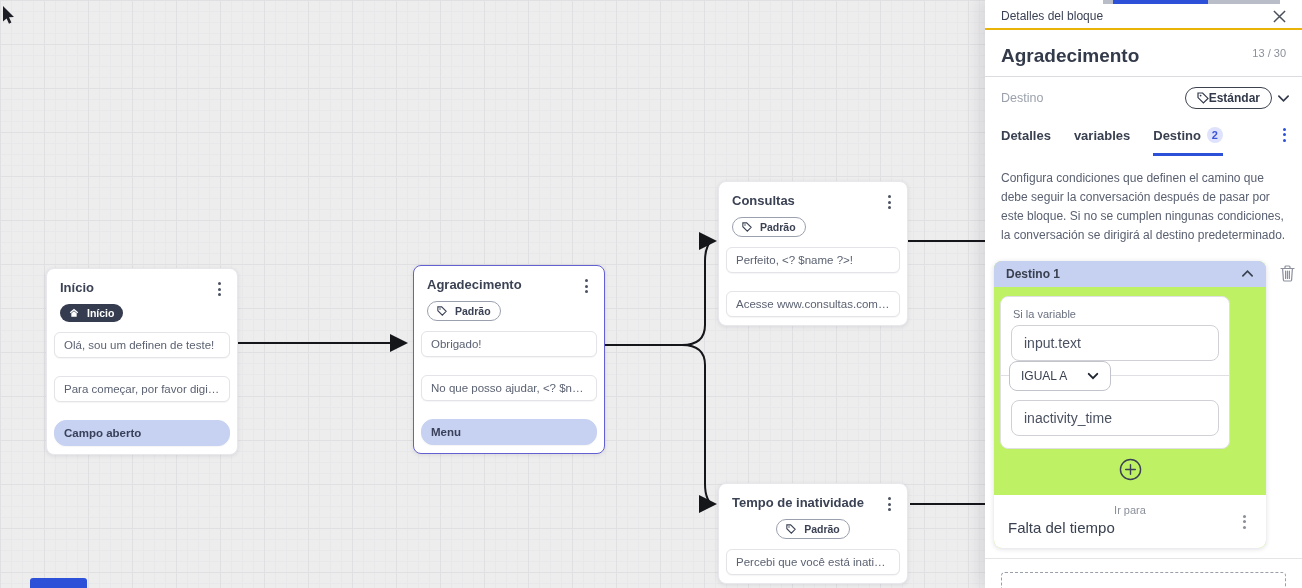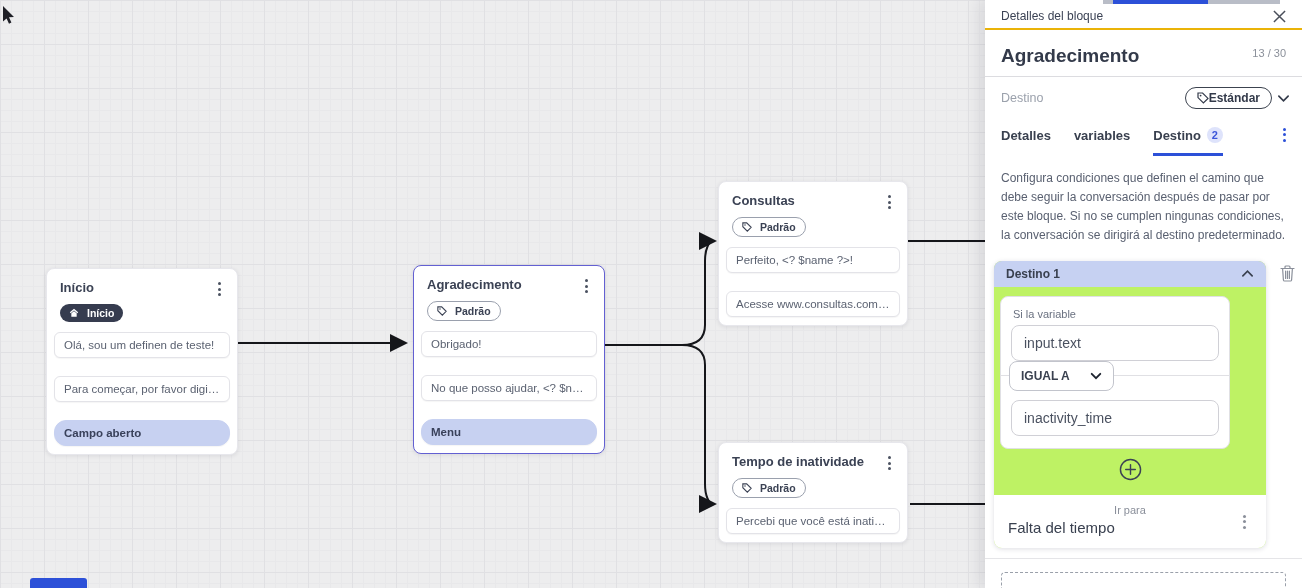--- a/index.html
+++ b/index.html
@@ -87,21 +87,21 @@
   .cond-label { font-size:11px; color:#6a7180; padding:11px 12px 5px 12px; }
   .text-input {
     border:1px solid #d0d0d6; border-radius:8px; background:#fff; height:36px;
     display:flex; align-items:center; padding:0 12px; font-size:14px; color:#4a5160;
     margin:0 10px;
   }
   .cond-divider { border-top:1px solid #e0e0e4; margin-top:14px; position:relative; height:0; }
   .op-chip {
     position:absolute; left:8px; top:-15px; background:#fff; border:1px solid #c2c4cc; border-radius:8px;
     height:30px; display:inline-flex; align-items:center; gap:20px; padding:0 11px;
-    font-size:12px; font-weight:700; color:#39404f; cursor:pointer;
+    font-size:12px; font-weight:400; color:#39404f; cursor:pointer;
   }
   .cond-bottom { padding:24px 0 12px 0; }
   .plus-row { text-align:center; padding:9px 0 10px 0; }
   .plus-btn { cursor:pointer; display:inline-flex; }
   .dest-footer { background:#fff; padding:9px 14px 12px 14px; position:relative; }
   .goto-label { font-size:11px; color:#8a8f9a;text-align:center; }
   .goto-value { font-size:15px; color:#39404f; margin-top:3px; }
   .dest-footer .kebab { position:absolute; right:16px; top:18px; }
 
   .panel-bottom { border-top:1px solid #e5e5e8; margin-top:10px; padding:13px 16px 0 16px; }
@@ -200,21 +200,21 @@
           </svg>
           <span>Padrão</span>
         </span>
       </div>
       <div class="rows">
         <div class="row">Perfeito, &lt;? $name ?&gt;!</div>
         <div class="row">Acesse www.consultas.com par...</div>
       </div>
     </div>
 
-    <div class="node" style="left:718px; top:442px; width:190px;">
+    <div class="node" style="left:718px; top:483px; width:190px;text-align:center;">
       <div class="node-head">
         <span class="node-title">Tempo de inatividade</span>
         <span class="kebab">
             <i></i>
             <i></i>
             <i></i>
           </span>
       </div>
       <div class="badge-row">
         <span class="badge outline">

